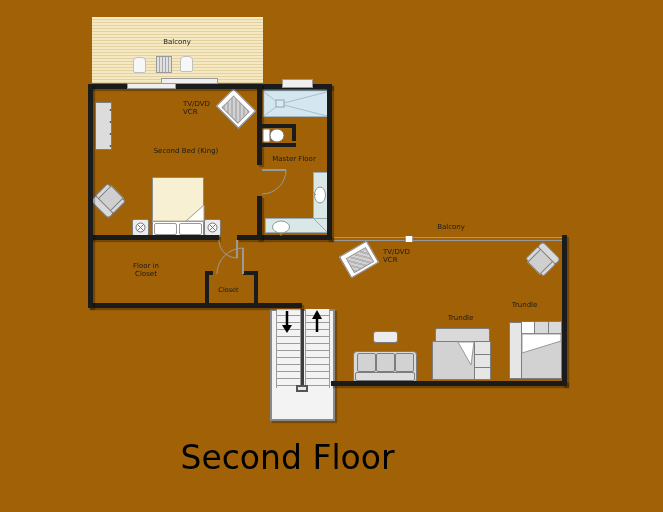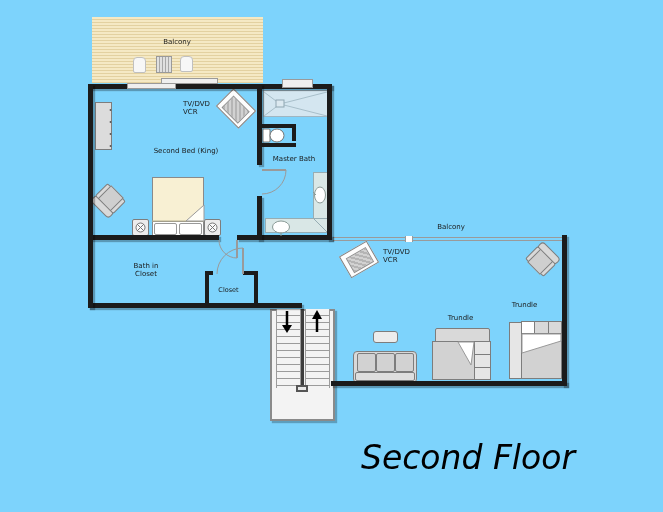--- a/index.html
+++ b/index.html
@@ -1,16 +1,16 @@
 <!DOCTYPE html>
 <html><head>
 <meta charset="utf-8">
 <style>
   html,body{margin:0;padding:0;background:#fff;}
-  #canvas{position:relative;width:663px;height:512px;background:#7dd3fc;overflow:hidden;
+  #canvas{position:relative;width:663px;height:512px;background:#a16207;overflow:hidden;
           font-family:"DejaVu Sans","Liberation Sans",sans-serif;}
   .abs{position:absolute;box-sizing:border-box;}
   
   .wall{position:absolute;background:#1b1b1b;box-shadow:2px 2px 1px rgba(0,0,0,0.28);z-index:30;}
   .wallthin{position:absolute;background:#1b1b1b;z-index:30;}
   
   .win{position:absolute;background:#efefef;border:1px solid #9a9a9a;box-sizing:border-box;z-index:35;}
   
   .lbl{position:absolute;font-size:7px;line-height:8px;color:#1a1a1a;z-index:50;white-space:nowrap;}
   .ctr{text-align:center;}
@@ -63,22 +63,22 @@
   .flight{position:absolute;top:309px;width:25px;height:79px;z-index:7;
           border-left:1px solid #9b9b9b;border-right:1px solid #9b9b9b;box-sizing:border-box;
           background:repeating-linear-gradient(to bottom,#f3f3f3 0 6px,#9b9b9b 6px 7px);}
   #stairrail{position:absolute;left:301px;top:309px;width:3px;height:80px;background:#3d3d3d;z-index:8;}
   #railfoot{position:absolute;left:296px;top:385px;width:12px;height:7px;background:#e8e8e8;
             border:2px solid #555;box-sizing:border-box;z-index:8;}
   
   .rail{position:absolute;height:1px;background:#9a9a9a;z-index:4;}
   .railnotch{position:absolute;background:#fff;z-index:5;}
   svg.overlay{position:absolute;left:0;top:0;z-index:40;}
-  #title{position:absolute;left:0;top:438px;width:575px;text-align:right;font-size:33px;
-         color:#000;z-index:50;letter-spacing:0px;font-style:italic;}
+  #title{position:absolute;left:0;top:438px;width:575px;text-align:center;font-size:33px;
+         color:#000;z-index:50;letter-spacing:0px;}
   .seg{position:absolute;border:1px solid #7d7d7d;box-sizing:border-box;}
 </style>
 </head>
 <body>
 
 <div id="canvas">
 
   <div id="deck"></div>
   <div class="lbl ctr" style="left:147px;top:38px;width:60px;">Balcony</div>
   <div class="deckchair" style="left:133px;top:57px;"></div>
@@ -133,24 +133,24 @@
   <div id="bedframe"></div>
   <div id="blanket"></div>
   <div class="pillow" style="left:154px;top:223px;"></div>
   <div class="pillow" style="left:179px;top:223px;"></div>
   <div class="nstand" style="left:132px;top:219px;"></div>
   <div class="nstand" style="left:204px;top:219px;"></div>
 
   <div id="shower"></div>
   <div class="vanity" style="left:313px;top:172px;width:15px;height:61px;"></div>
   <div class="vanity" style="left:265px;top:218px;width:63px;height:15px;"></div>
-  <div class="lbl ctr" style="left:264px;top:155px;width:60px;">Master Bath</div>
+  <div class="lbl ctr" style="left:264px;top:155px;width:60px;">Master Floor</div>
 
   <div class="lbl ctr" style="left:116px;top:262px;width:60px;">
-    <div>Bath in</div>
+    <div>Floor in</div>
     <div>Closet</div>
   </div>
   <div class="lbl ctr" style="left:203px;top:286px;width:51px;font-size:6.5px;">Closet</div>
 
   <div id="stairbox"></div>
   <div class="flight" style="left:276px;"></div>
   <div class="flight" style="left:305px;"></div>
   <div id="stairrail"></div>
   <div id="railfoot"></div>
 

